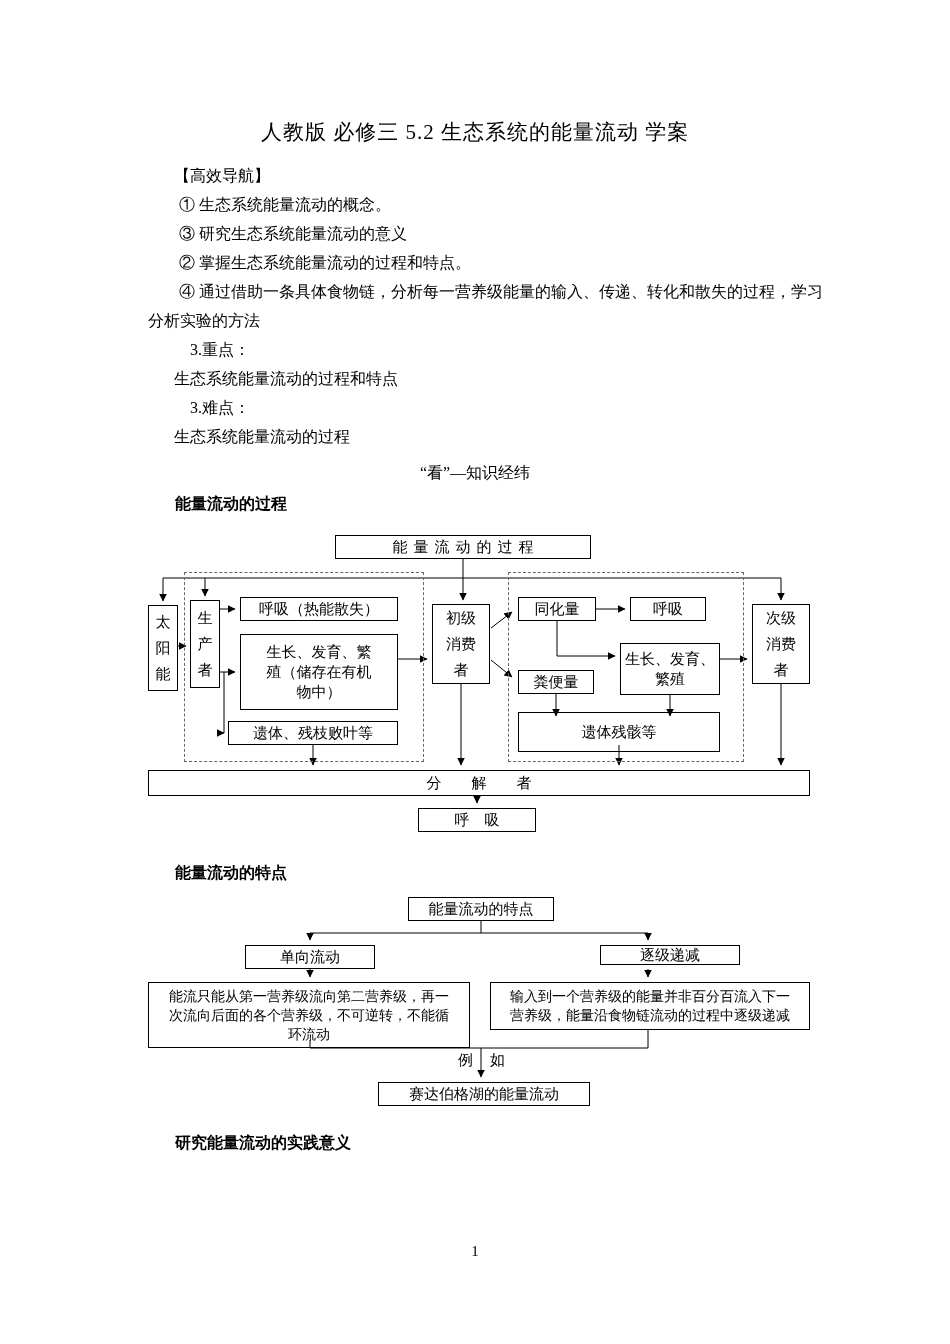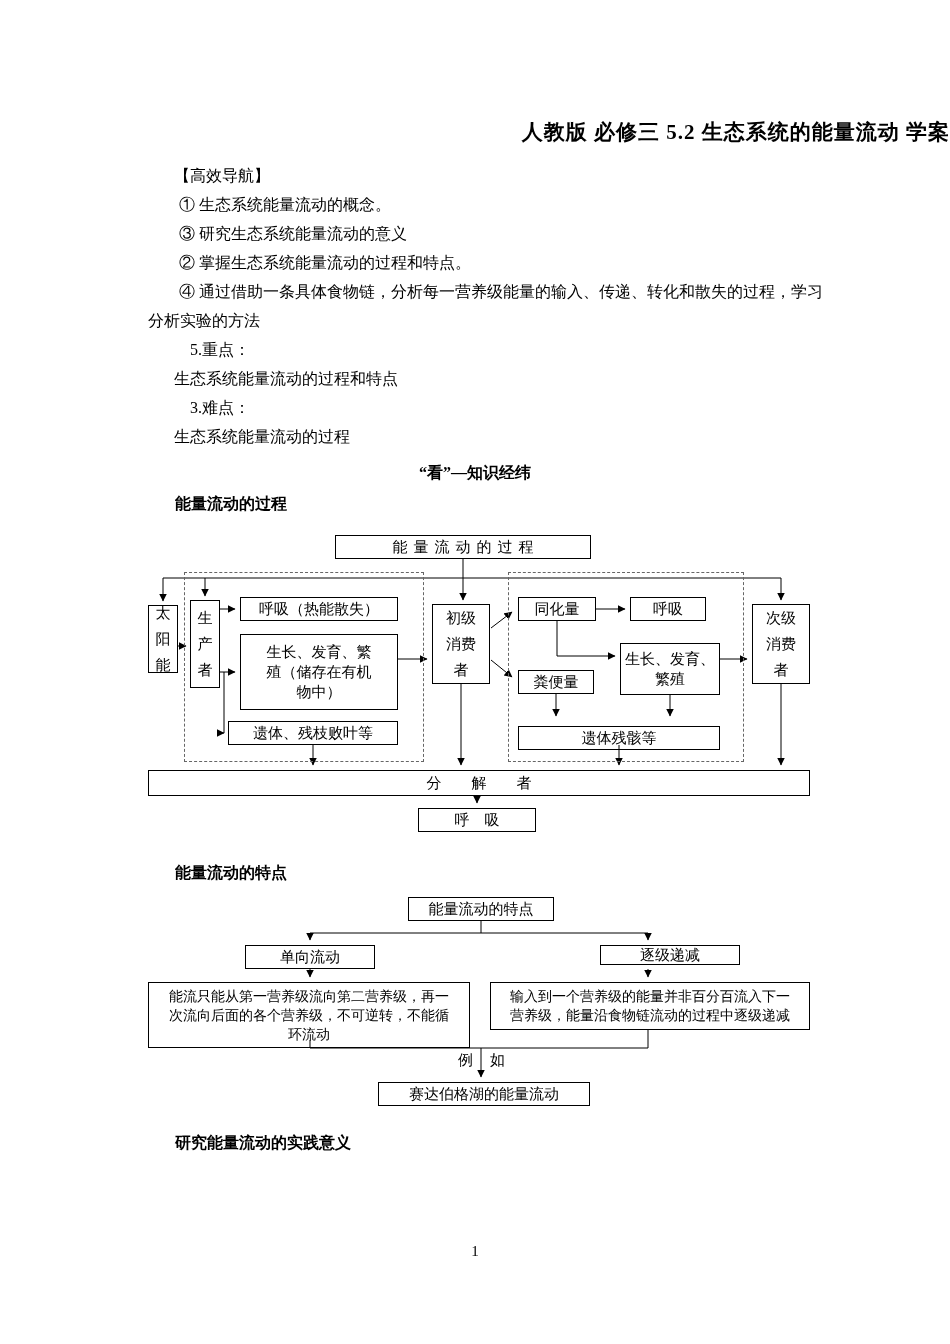--- a/index.html
+++ b/index.html
@@ -1,25 +1,25 @@
 <!DOCTYPE html>
 <html><head>
 <meta charset="utf-8">
 <style>
   html,body{margin:0;padding:0}
   body{background:#e9e9e9;font-family:"Liberation Serif","DejaVu Serif",serif;color:#000}
   .page{position:relative;width:950px;height:1344px;background:#fff;margin:0 auto;overflow:hidden;box-shadow:0 0 0 1px #c9c9c9}
-  .doc-title{position:absolute;top:118px;left:0;width:100%;text-align:right;font-size:21px;font-weight:700;letter-spacing:1px}
+  .doc-title{position:absolute;top:118px;left:0;width:100%;text-align:center;font-size:21px;font-weight:400;letter-spacing:1px}
   .nav{position:absolute;top:161px;left:148px;width:676px;font-size:16px;line-height:29px}
   .nav-heading{font-weight:400;margin-left:26px}
   .ind-a{margin-left:26px}
   .ind-b{margin-left:31px}
   .ind-c{margin-left:42px}
   .hang{margin-left:0;text-indent:31px}
-  .center-heading{position:absolute;top:463px;left:0;width:100%;text-align:center;font-weight:700;font-size:16px}
+  .center-heading{position:absolute;top:463px;left:0;width:100%;text-align:center;font-weight:400;font-size:16px}
   .sub-heading{position:absolute;left:175px;font-weight:700;font-size:16px}
   .sh1{top:494px}
   .sh2{top:863px}
   .sh3{top:1133px}
   .diagram{position:absolute;left:0;width:950px}
   .d1{top:528px;height:332px}
   .d2{top:888px;height:240px}
   svg.lines{position:absolute;left:0;top:0;pointer-events:none}
   .bx{position:absolute;border:1px solid #000;display:flex;align-items:center;justify-content:center;text-align:center;font-size:15px;line-height:1.35;box-sizing:border-box}
   .bx .t{display:block;word-break:break-all;text-align:center}
@@ -40,21 +40,21 @@
 <div class="page">
 
   <div class="doc-title">人教版 必修三 5.2 生态系统的能量流动 学案</div>
 
   <div class="nav">
     <div class="nav-heading">【高效导航】</div>
     <div class="ind-b">① 生态系统能量流动的概念。</div>
     <div class="ind-b">③ 研究生态系统能量流动的意义</div>
     <div class="ind-b">② 掌握生态系统能量流动的过程和特点。</div>
     <div class="hang">④ 通过借助一条具体食物链，分析每一营养级能量的输入、传递、转化和散失的过程，学习分析实验的方法</div>
-    <div class="ind-c">5.重点：</div>
+    <div class="ind-c">3.重点：</div>
     <div class="ind-a">生态系统能量流动的过程和特点</div>
     <div class="ind-c">3.难点：</div>
     <div class="ind-a">生态系统能量流动的过程</div>
   </div>
 
   <div class="center-heading">“看”—知识经纬</div>
   <div class="sub-heading sh1">能量流动的过程</div>
 
   <div class="diagram d1">
     <svg class="lines" width="950" height="332" viewBox="0 0 950 332">
@@ -90,21 +90,21 @@
       </g>
     </svg>
 
     <div class="dash" style="left:184px;top:44px;width:240px;height:190px"></div>
     <div class="dash" style="left:508px;top:44px;width:236px;height:190px"></div>
 
     <div class="bx spaced" style="left:335px;top:7px;width:256px;height:24px">
       <span class="t">能量流动的过程</span>
     </div>
 
-    <div class="bx" style="left:148px;top:77px;width:30px;height:68px">
+    <div class="bx" style="left:148px;top:77px;width:30px;height:86px">
       <span class="t w17">太阳能</span>
     </div>
     <div class="bx" style="left:190px;top:72px;width:30px;height:88px">
       <span class="t w17">生产者</span>
     </div>
     <div class="bx" style="left:240px;top:69px;width:158px;height:24px">
       <span class="t">呼吸（热能散失）</span>
     </div>
     <div class="bx" style="left:240px;top:106px;width:158px;height:76px">
       <span class="t w112">生长、发育、繁殖（储存在有机物中）</span>
@@ -120,21 +120,21 @@
     </div>
     <div class="bx" style="left:630px;top:69px;width:76px;height:24px">
       <span class="t">呼吸</span>
     </div>
     <div class="bx" style="left:518px;top:142px;width:76px;height:24px">
       <span class="t">粪便量</span>
     </div>
     <div class="bx" style="left:620px;top:115px;width:100px;height:52px">
       <span class="t w92">生长、发育、繁殖</span>
     </div>
-    <div class="bx" style="left:518px;top:198px;width:202px;height:24px">
+    <div class="bx" style="left:518px;top:184px;width:202px;height:40px">
       <span class="t">遗体残骸等</span>
     </div>
     <div class="bx" style="left:752px;top:76px;width:58px;height:80px">
       <span class="t w34">次级消费者</span>
     </div>
     <div class="bx" style="left:148px;top:242px;width:662px;height:26px">
       <span class="t">分　　解　　者</span>
     </div>
     <div class="bx" style="left:418px;top:280px;width:118px;height:24px">
       <span class="t">呼　吸</span>

